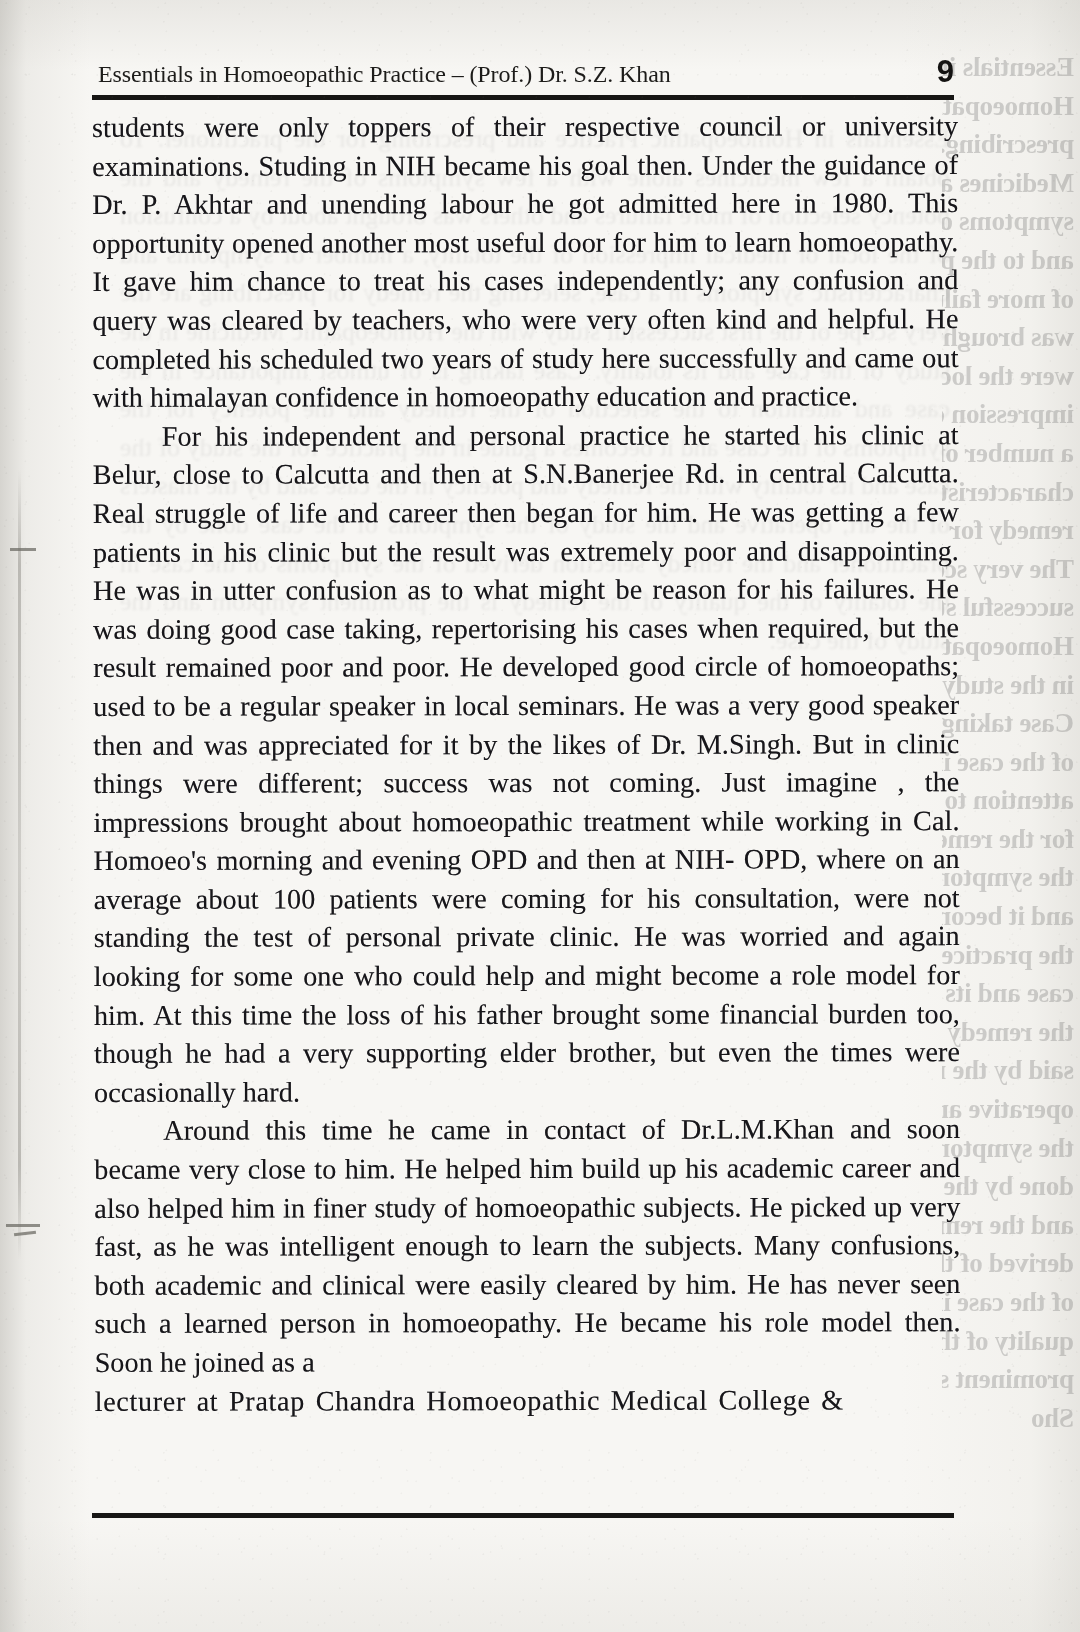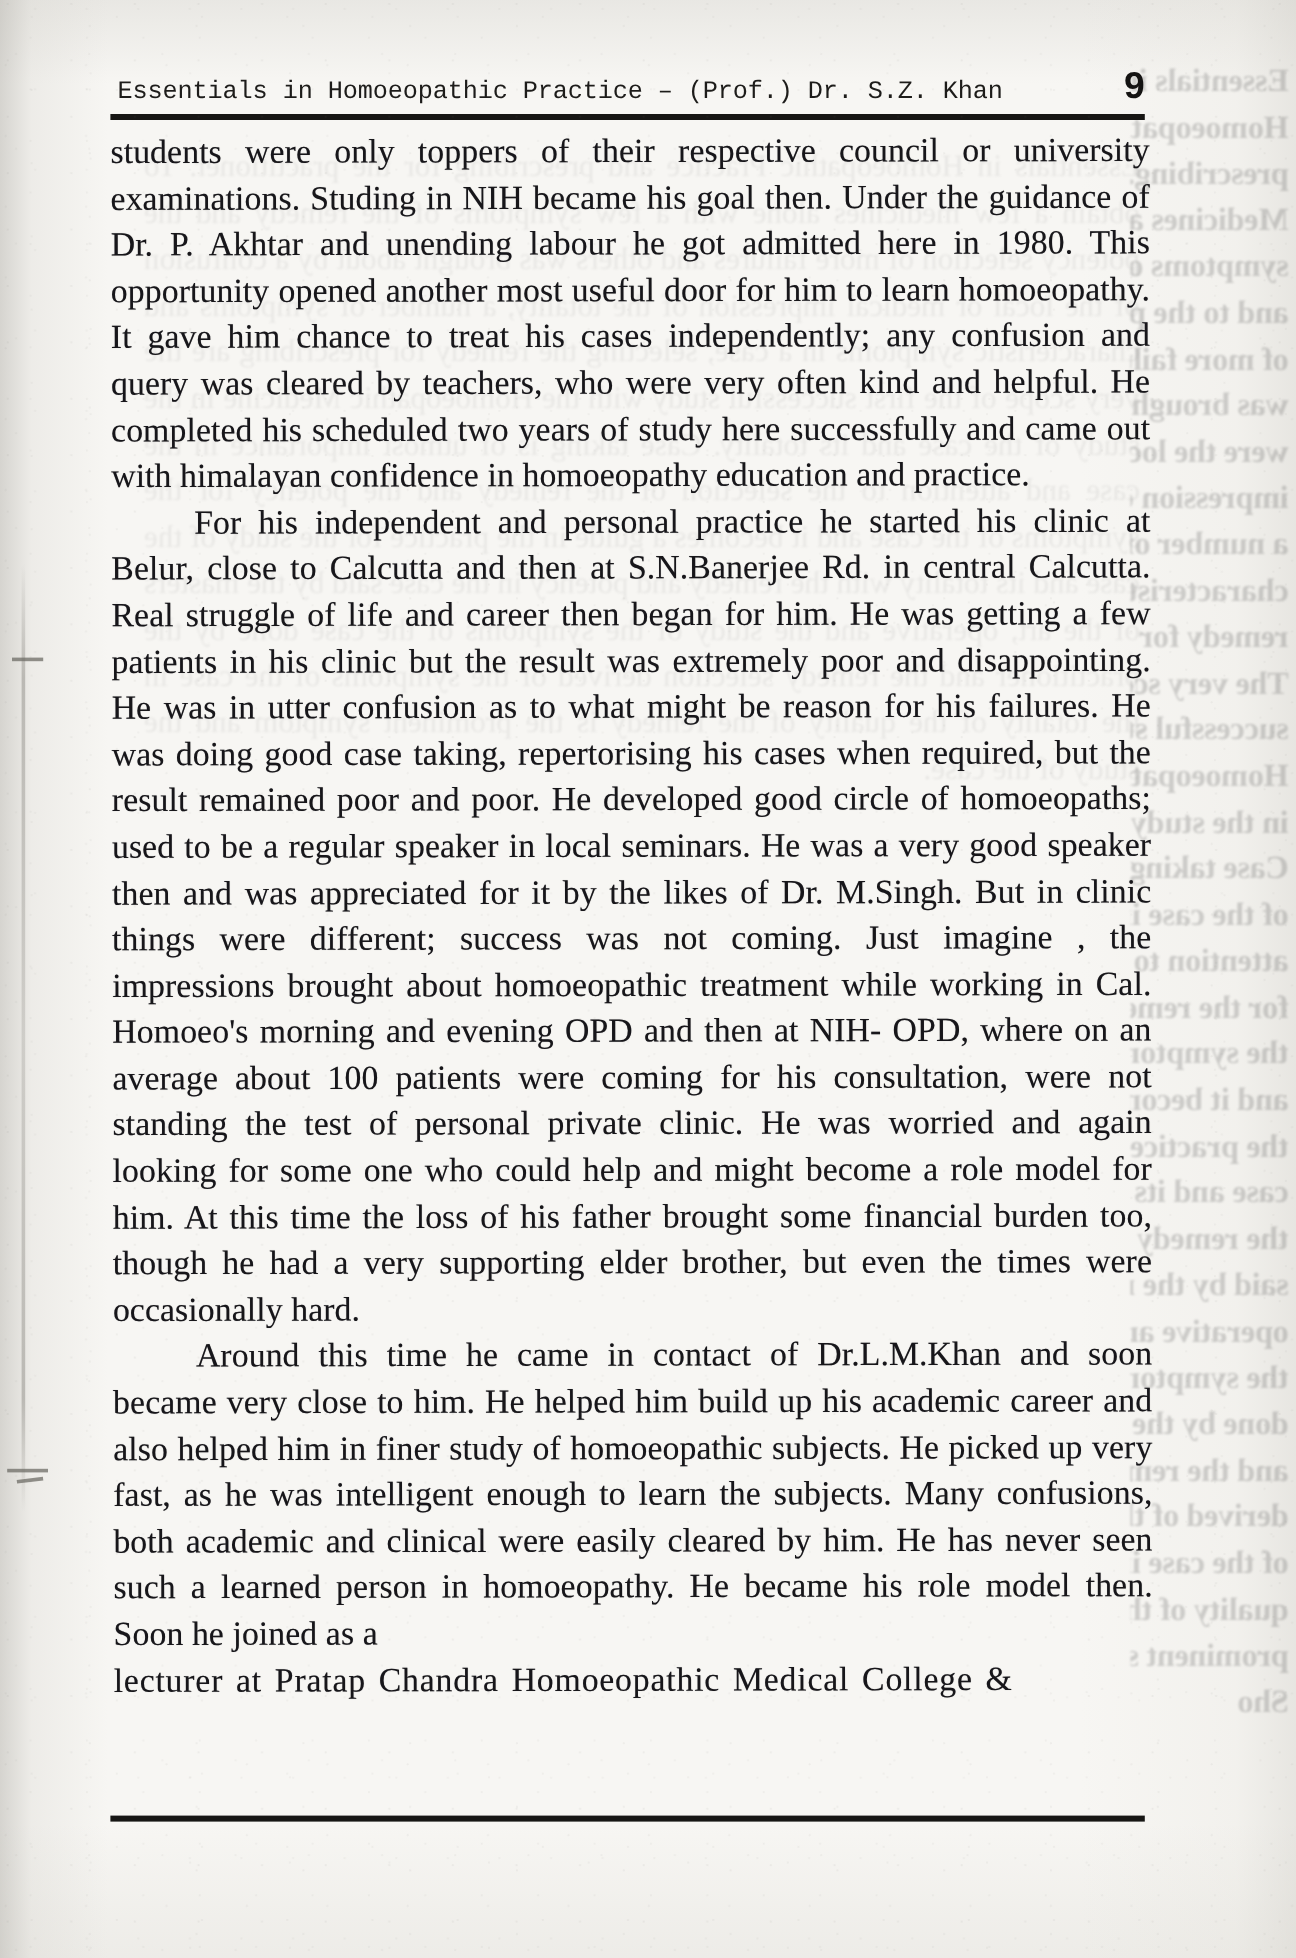--- a/index.html
+++ b/index.html
@@ -127,22 +127,22 @@
     position: absolute;
     left: 98px;
     top: 54px;
     width: 856px;
     display: flex;
     align-items: baseline;
     justify-content: space-between;
     z-index: 4;
   }
   .header-title {
-    font-family: Liberation Mono, monospace;
-    font-size: 21px;
+    font-family: Liberation Serif, serif;
+    font-size: 24px;
     color: #1d1c1a;
     letter-spacing: -0.1px;
     white-space: nowrap;
   }
   .header-page {
     font-family: "Liberation Sans", "DejaVu Sans", sans-serif;
     font-size: 31px;
     font-weight: 700;
     color: #141312;
   }

